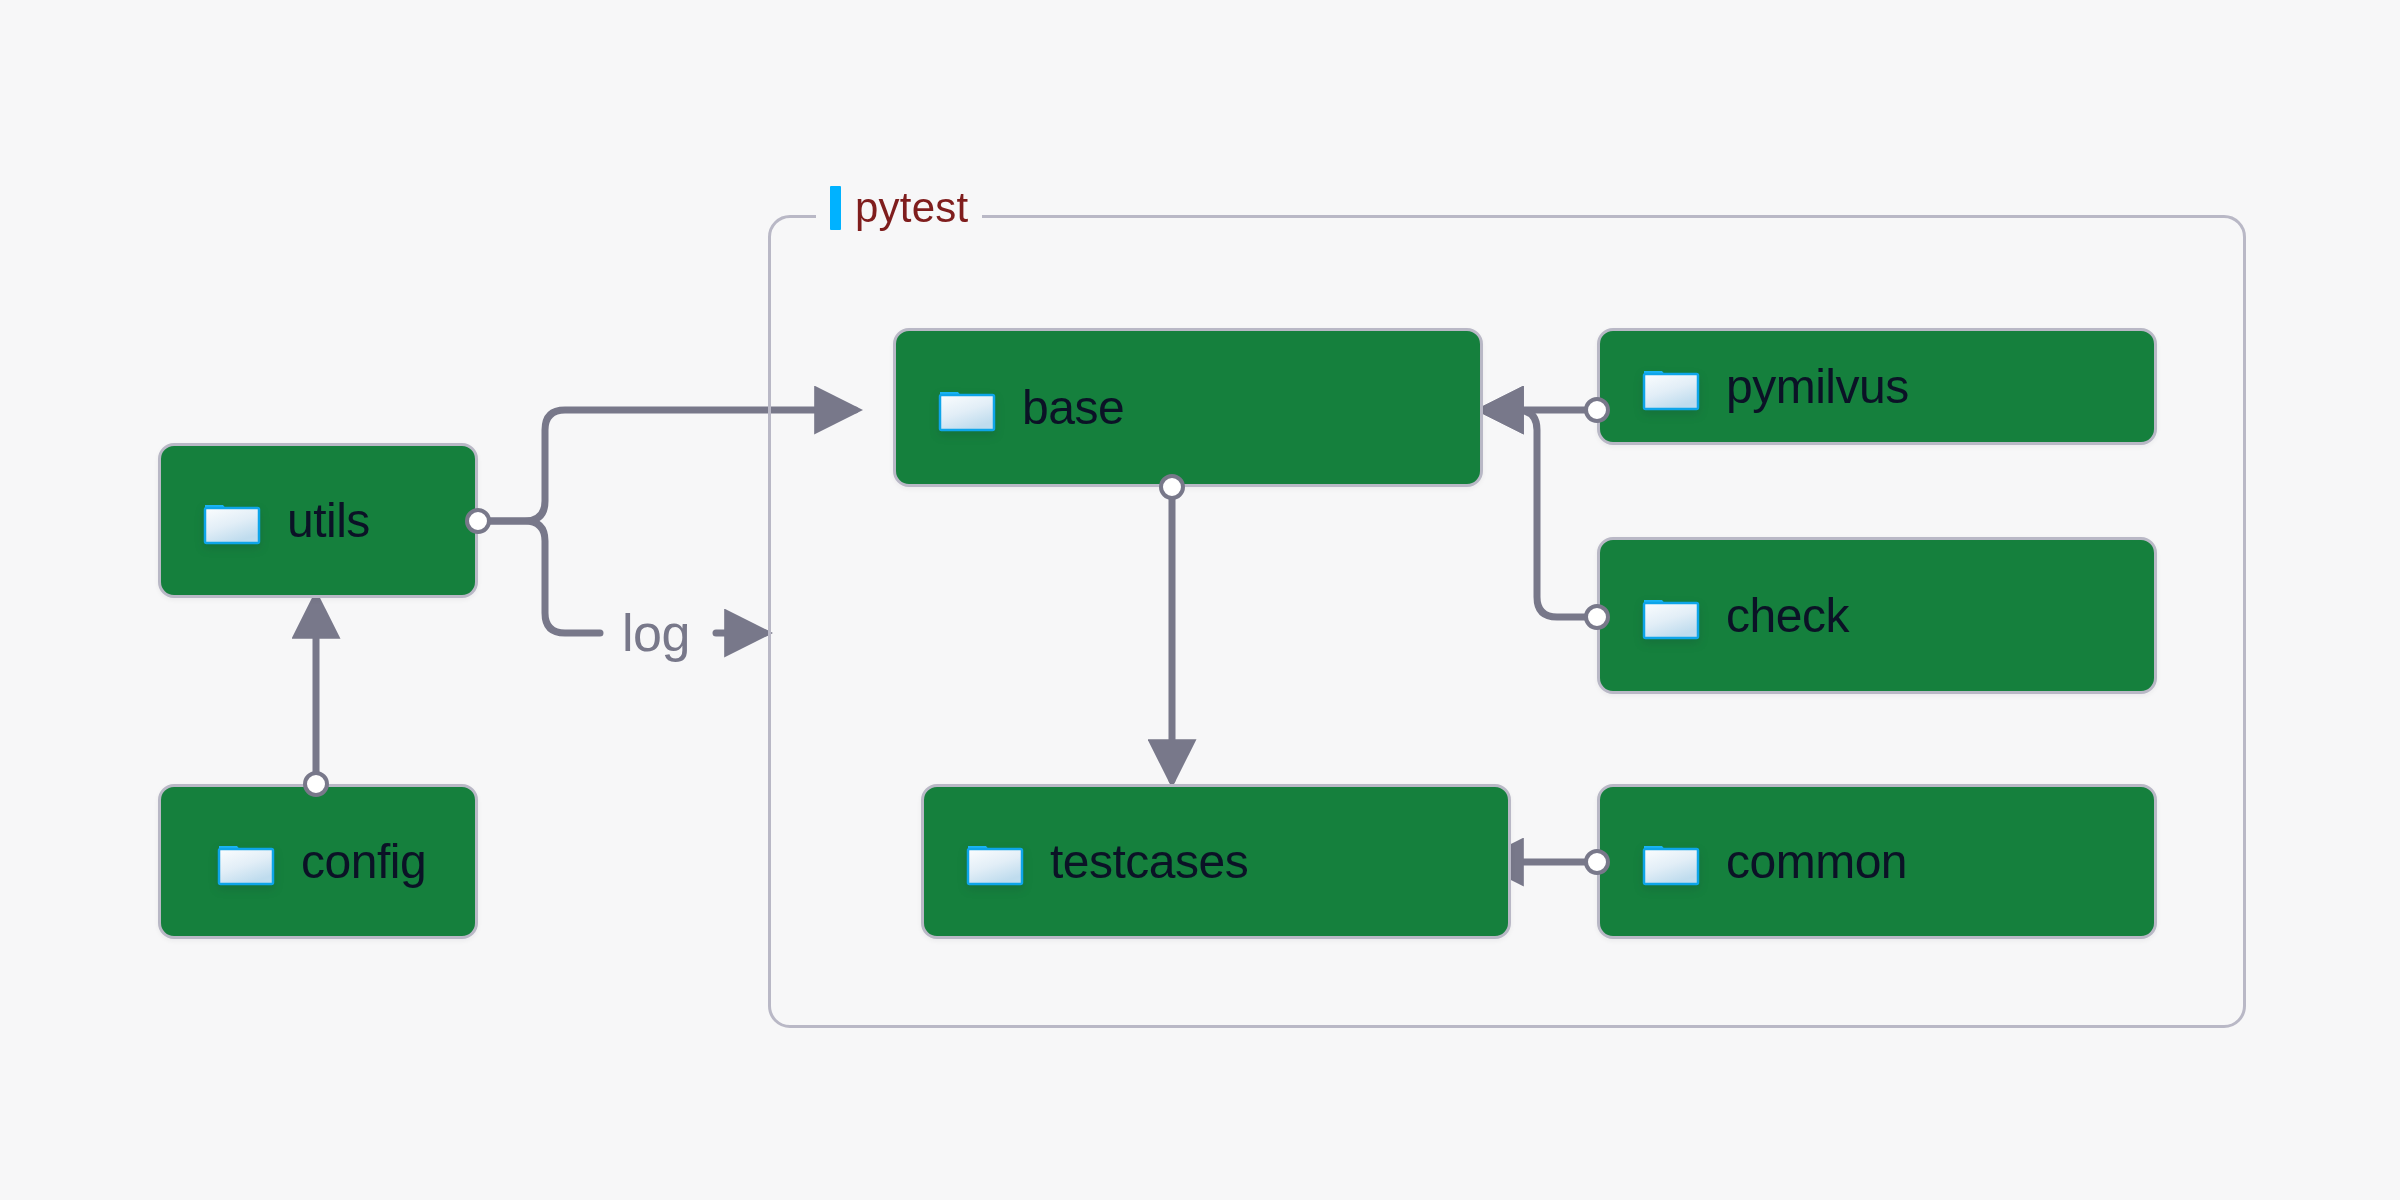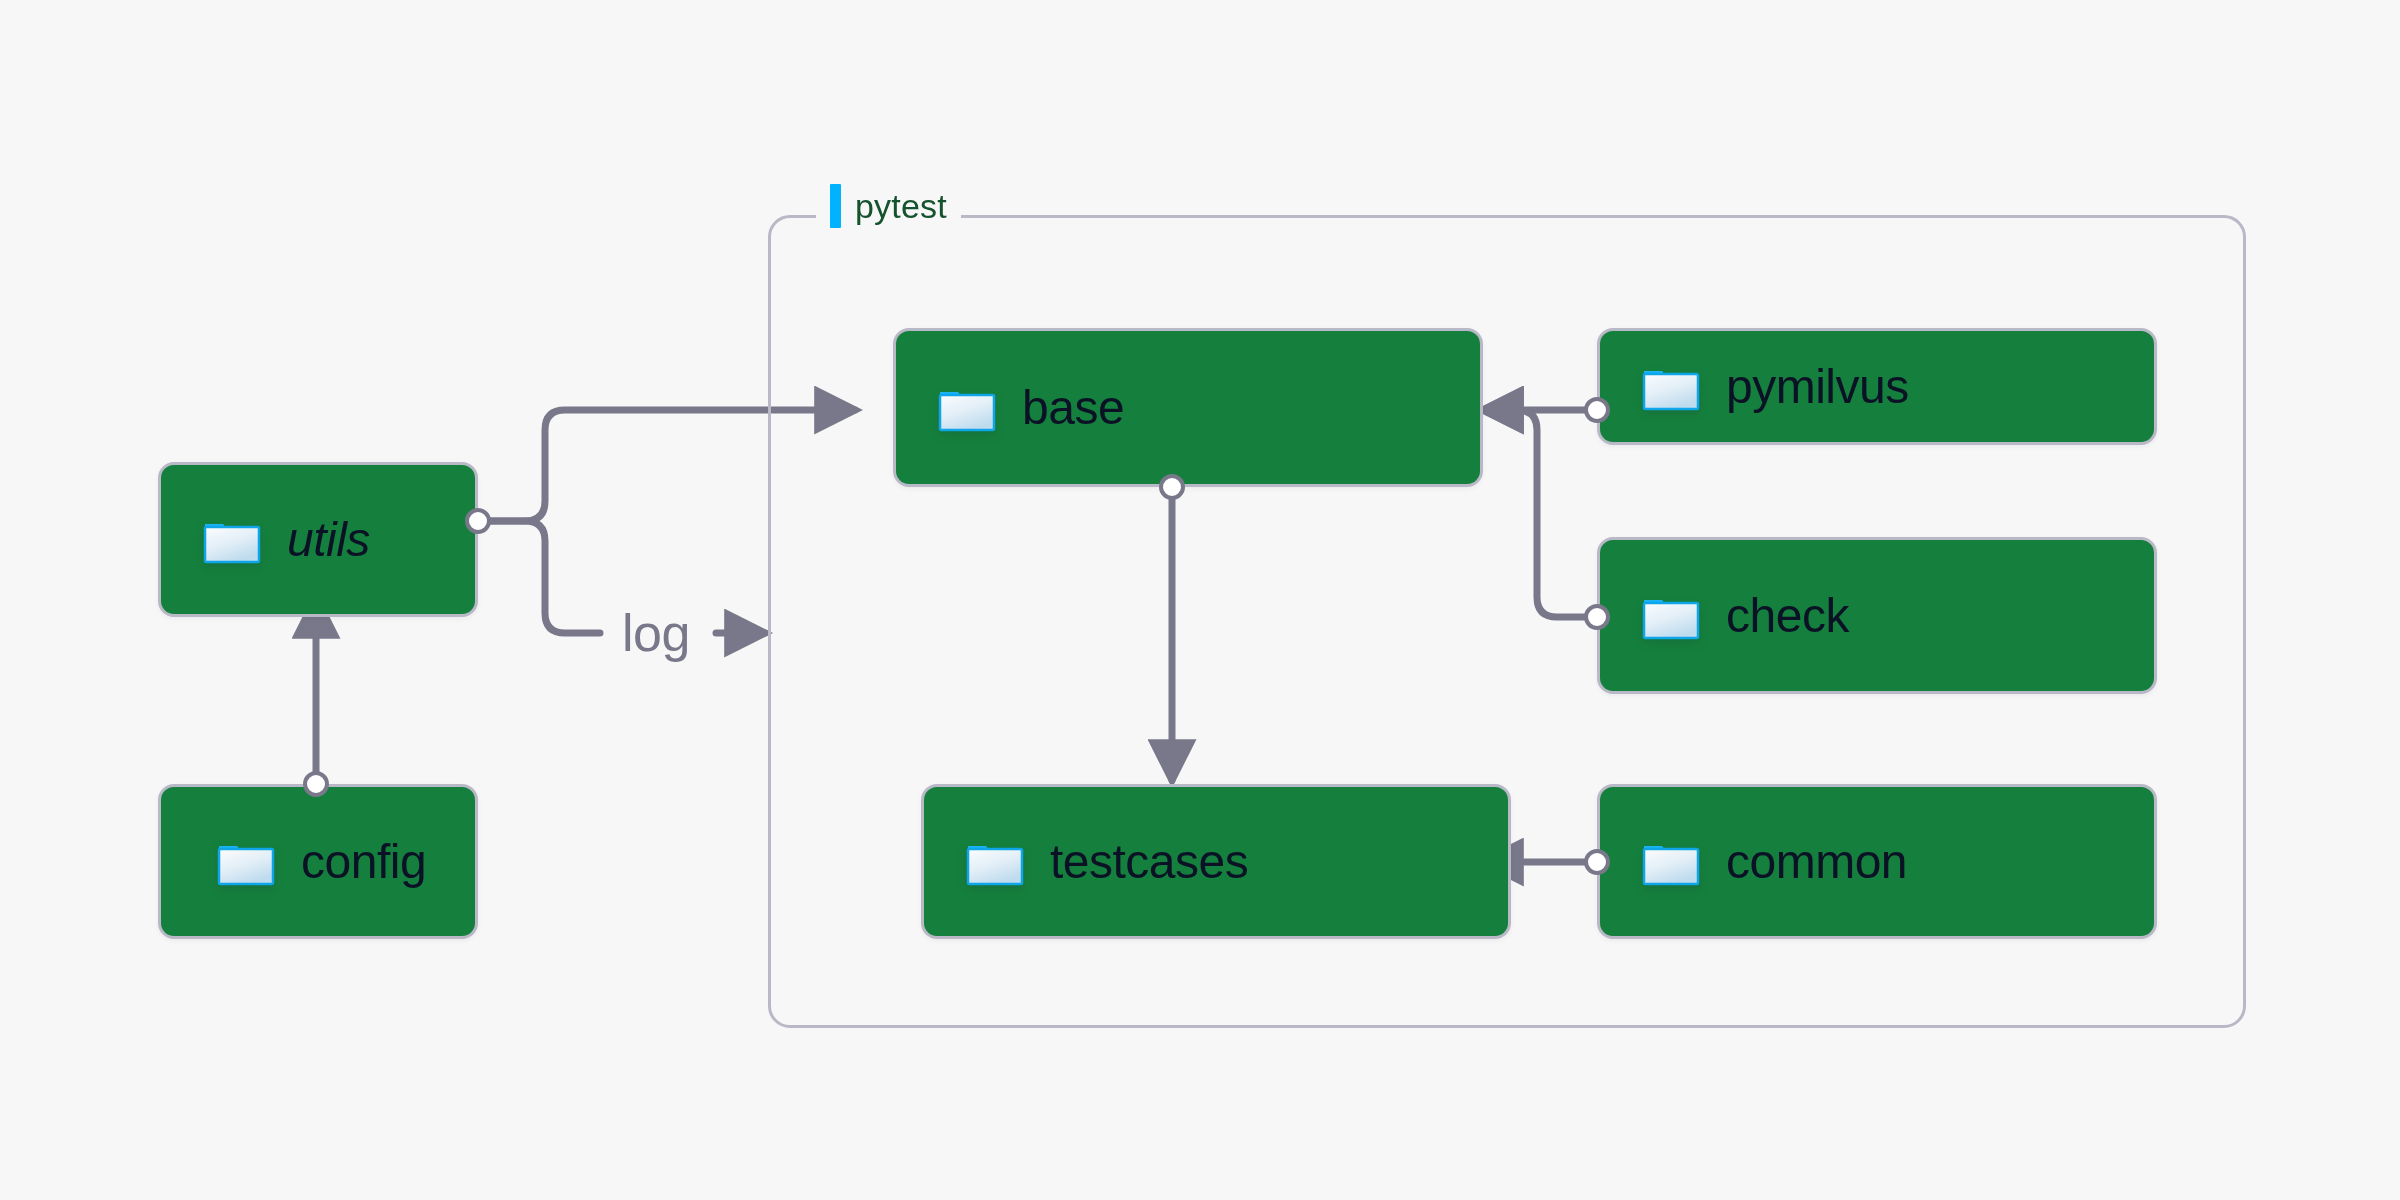--- a/index.html
+++ b/index.html
@@ -34,22 +34,22 @@
     gap: 14px;
     background: #f7f7f8;
     padding: 0 14px;
   }
   .group-accent {
     width: 11px; height: 44px;
     background: #00b2ff;
     border-radius: 1px;
   }
   .group-label {
-    font-size: 34px;
-    color: #14532d;
+    font-size: 42px;
+    color: #7f1d1d;
     letter-spacing: 0.2px;
     white-space: nowrap;
   }
 
   
   .node {
     position: absolute;
     background: #15803d;
     border: 3px solid #b9b8c6;
     border-radius: 16px;
@@ -131,21 +131,21 @@
     <path d="M 1597 862 L 1483 862" fill="none" stroke="#78788a" stroke-width="7" stroke-linecap="round" marker-end="url(#arrow)"></path>
   </svg>
 
   <div class="group-box" style="left:768px; top:215px; width:1478px; height:813px;"></div>
 
   <div class="group-label-wrap" style="left:816px; top:184px;">
     <span class="group-accent"></span>
     <span class="group-label">pytest</span>
   </div>
 
-  <div class="node" style="left:158px; top:462px; width:320px; height:155px;font-style:italic;">
+  <div class="node" style="left:158px; top:443px; width:320px; height:155px;">
     <div class="node-inner">
       <svg class="folder-icon" viewBox="0 0 58 50">
         <path d="M2 9 h18 l5 6 h31 v6 H2 z" fill="#1ab4f5"></path>
         <rect x="2" y="12" width="54" height="35" rx="1.5" fill="url(#folderBody)" stroke="#0ea5e9" stroke-width="2.5"></rect>
       </svg>
       <span class="node-label">utils</span>
     </div>
   </div>
   <div class="port" style="left:478px; top:521px;"></div>
 

